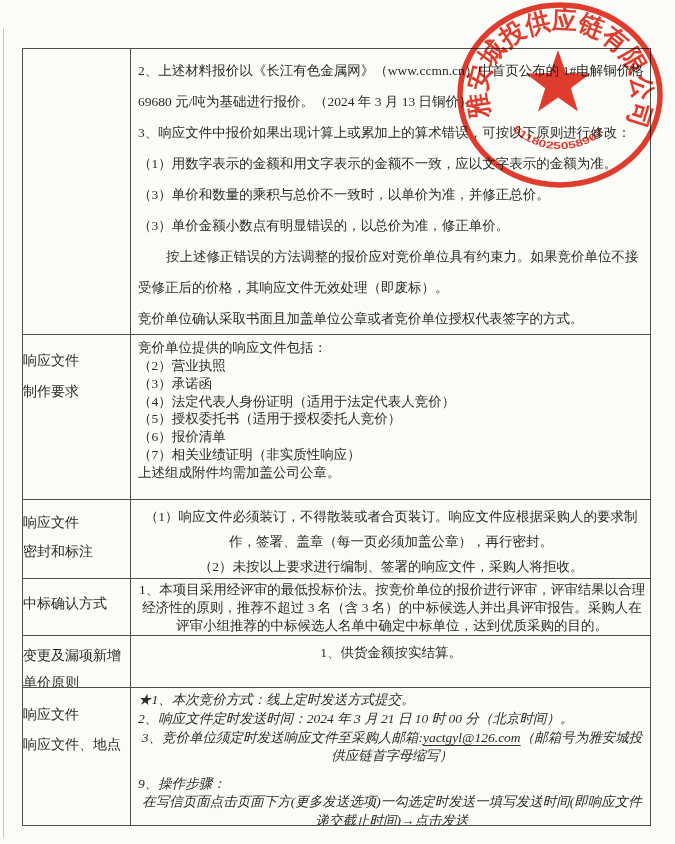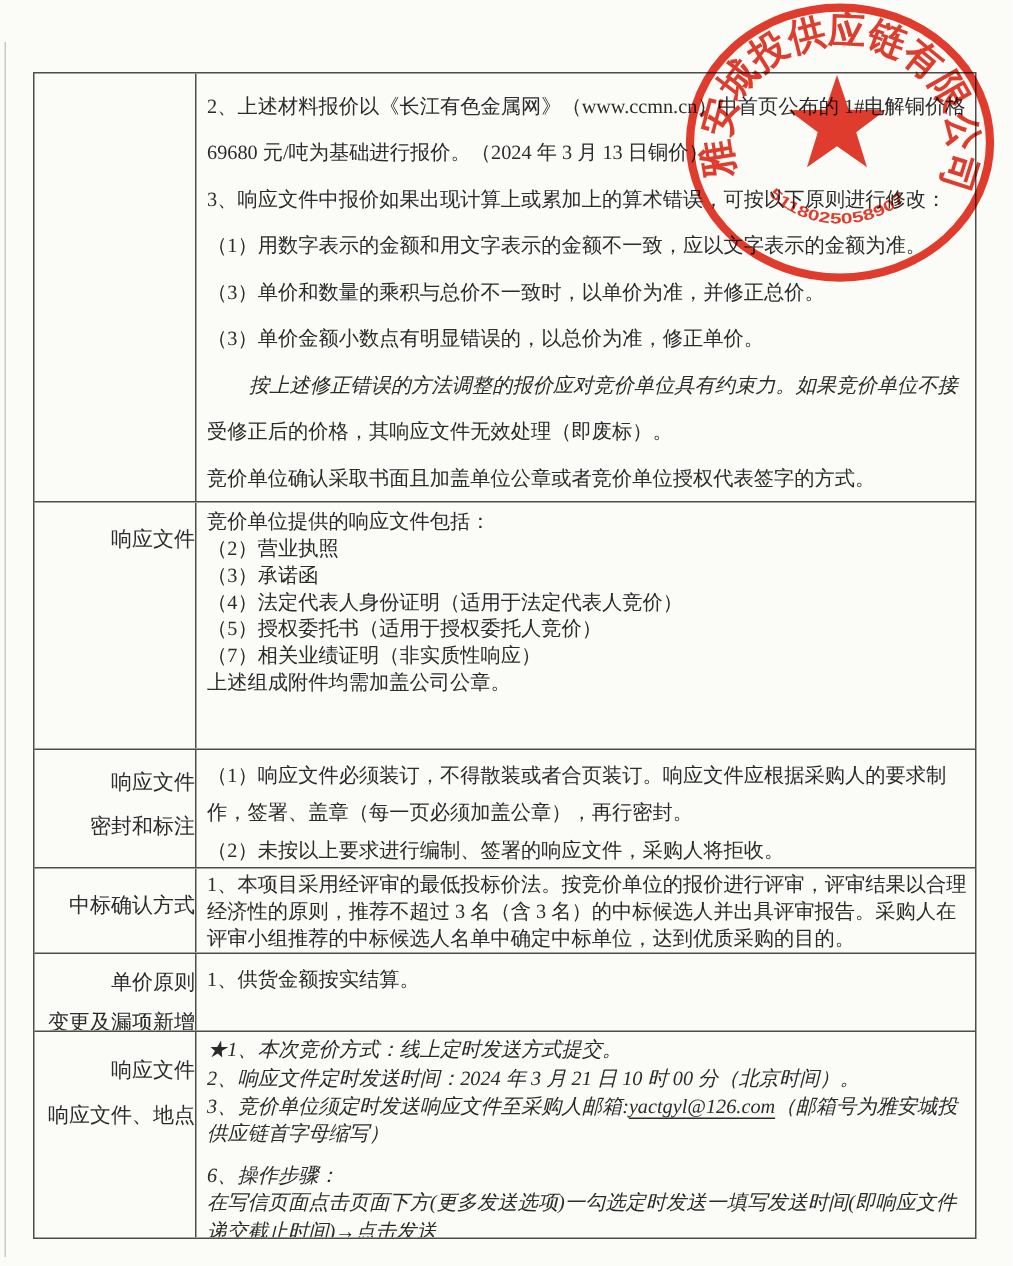--- a/index.html
+++ b/index.html
@@ -15,45 +15,45 @@
   .scan-edge{position:absolute;left:3px;top:28px;width:1px;height:810px;background:#c9c9c3;}
   .doc-table{
     position:absolute;left:22px;top:48px;width:629px;height:778px;
     border:1px solid var(--border);display:flex;flex-direction:column;
     background:transparent;
   }
   .row{display:flex;width:100%;overflow:hidden;}
   .row + .row{border-top:1px solid var(--border);}
   .label-cell{
     width:108px;flex:0 0 108px;border-right:1px solid var(--border);
-    text-align:right;font-size:14px;overflow:hidden;
+    text-align:left;font-size:14px;overflow:hidden;
   }
   .content-cell{flex:1;overflow:hidden;font-size:13.5px;}
   .r1{height:286px;}
   .r1 .content-cell{padding:6px 6px 0 7px;line-height:31px;}
   .r2{height:165px;}
   .r2 .label-cell{padding-top:10px;line-height:31px;}
   .r2 .content-cell{padding:4px 6px 0 7px;line-height:17.8px;}
   .r3{height:79px;}
   .r3 .label-cell{padding-top:8px;line-height:29px;}
   .r3 .content-cell{padding:4px 6px 0 7px;line-height:25px;}
   .r4{height:57px;}
   .r4 .label-cell{padding-top:16px;}
   .r4 .content-cell{padding:2px 4px 0 7px;line-height:18.3px;}
   .r5{height:53px;}
   .r5 .label-cell{padding-top:6px;line-height:27px;}
   .r5 .content-cell{padding:8px 6px 0 7px;line-height:18px;}
   .r6{height:138px;}
   .r6 .label-cell{padding-top:12px;line-height:30px;}
   .r6 .content-cell{padding:3px 4px 0 7px;line-height:18.6px;font-style:italic;}
-  .indent{padding-left:28px;font-style:italic;}
+  .indent{padding-left:28px;}
   .step-head{margin-top:9px;}
   .email{text-decoration:underline;text-underline-offset:3px;}
   .line{white-space:nowrap;}
-  .para{white-space:normal;}
+  .para{white-space:normal;text-align:center;}
   .stamp{
     position:absolute;left:448px;top:-4px;width:224px;height:202px;
     mix-blend-mode:multiply;opacity:.9;pointer-events:none;
   }
   .stamp text{font-family:"Liberation Sans","DejaVu Sans",sans-serif;font-weight:bold;}
 </style>
 </head>
 <body>
 
 <div class="scan-edge"></div>
@@ -71,27 +71,29 @@
       <div class="line">（3）单价金额小数点有明显错误的，以总价为准，修正单价。</div>
       <div class="line indent">按上述修正错误的方法调整的报价应对竞价单位具有约束力。如果竞价单位不接</div>
       <div class="line">受修正后的价格，其响应文件无效处理（即废标）。</div>
       <div class="line">竞价单位确认采取书面且加盖单位公章或者竞价单位授权代表签字的方式。</div>
     </div>
   </div>
 
   <div class="row r2">
     <div class="label-cell">
       <div>响应文件</div>
+      <div>制作要求</div>
     </div>
     <div class="content-cell">
       <div class="line">竞价单位提供的响应文件包括：</div>
       <div class="line">（2）营业执照</div>
       <div class="line">（3）承诺函</div>
       <div class="line">（4）法定代表人身份证明（适用于法定代表人竞价）</div>
       <div class="line">（5）授权委托书（适用于授权委托人竞价）</div>
+      <div class="line">（6）报价清单</div>
       <div class="line">（7）相关业绩证明（非实质性响应）</div>
       <div class="line">上述组成附件均需加盖公司公章。</div>
     </div>
   </div>
 
   <div class="row r3">
     <div class="label-cell">
       <div>响应文件</div>
       <div>密封和标注</div>
     </div>
@@ -105,38 +107,38 @@
     <div class="label-cell">
       <div>中标确认方式</div>
     </div>
     <div class="content-cell">
       <div class="para">1、本项目采用经评审的最低投标价法。按竞价单位的报价进行评审，评审结果以合理经济性的原则，推荐不超过 3 名（含 3 名）的中标候选人并出具评审报告。采购人在评审小组推荐的中标候选人名单中确定中标单位，达到优质采购的目的。</div>
     </div>
   </div>
 
   <div class="row r5">
     <div class="label-cell">
+      <div>变更及漏项新增</div>
       <div>单价原则</div>
-      <div>变更及漏项新增</div>
     </div>
     <div class="content-cell">
       <div class="para">1、供货金额按实结算。</div>
     </div>
   </div>
 
   <div class="row r6">
     <div class="label-cell">
       <div>响应文件</div>
       <div>响应文件、地点</div>
     </div>
     <div class="content-cell">
       <div class="line">★1、本次竞价方式：线上定时发送方式提交。</div>
       <div class="line">2、响应文件定时发送时间：2024 年 3 月 21 日 10 时 00 分（北京时间）。</div>
       <div class="para"><span>3、竞价单位须定时发送响应文件至采购人邮箱:</span><span class="email">yactgyl@126.com</span><span>（邮箱号为雅安城投供应链首字母缩写）</span></div>
-      <div class="line step-head">6、操作步骤：</div>
+      <div class="line step-head">9、操作步骤：</div>
       <div class="para">在写信页面点击页面下方(更多发送选项)一勾选定时发送一填写发送时间(即响应文件递交截止时间)→点击发送</div>
     </div>
   </div>
 
 </div>
 
 <svg class="stamp" viewBox="0 0 224 202" aria-hidden="true">
   <g>
     <ellipse cx="112" cy="99" rx="100" ry="90" fill="none" stroke="var(--stamp_red)" stroke-width="5.5"></ellipse>
     <polygon points="110,54 102.1,77.1 77.7,77.5 97.2,92.2 90,115.5 110,101.5 130,115.5 122.8,92.2 142.3,77.5 117.9,77.1" fill="var(--stamp_red)"></polygon>

